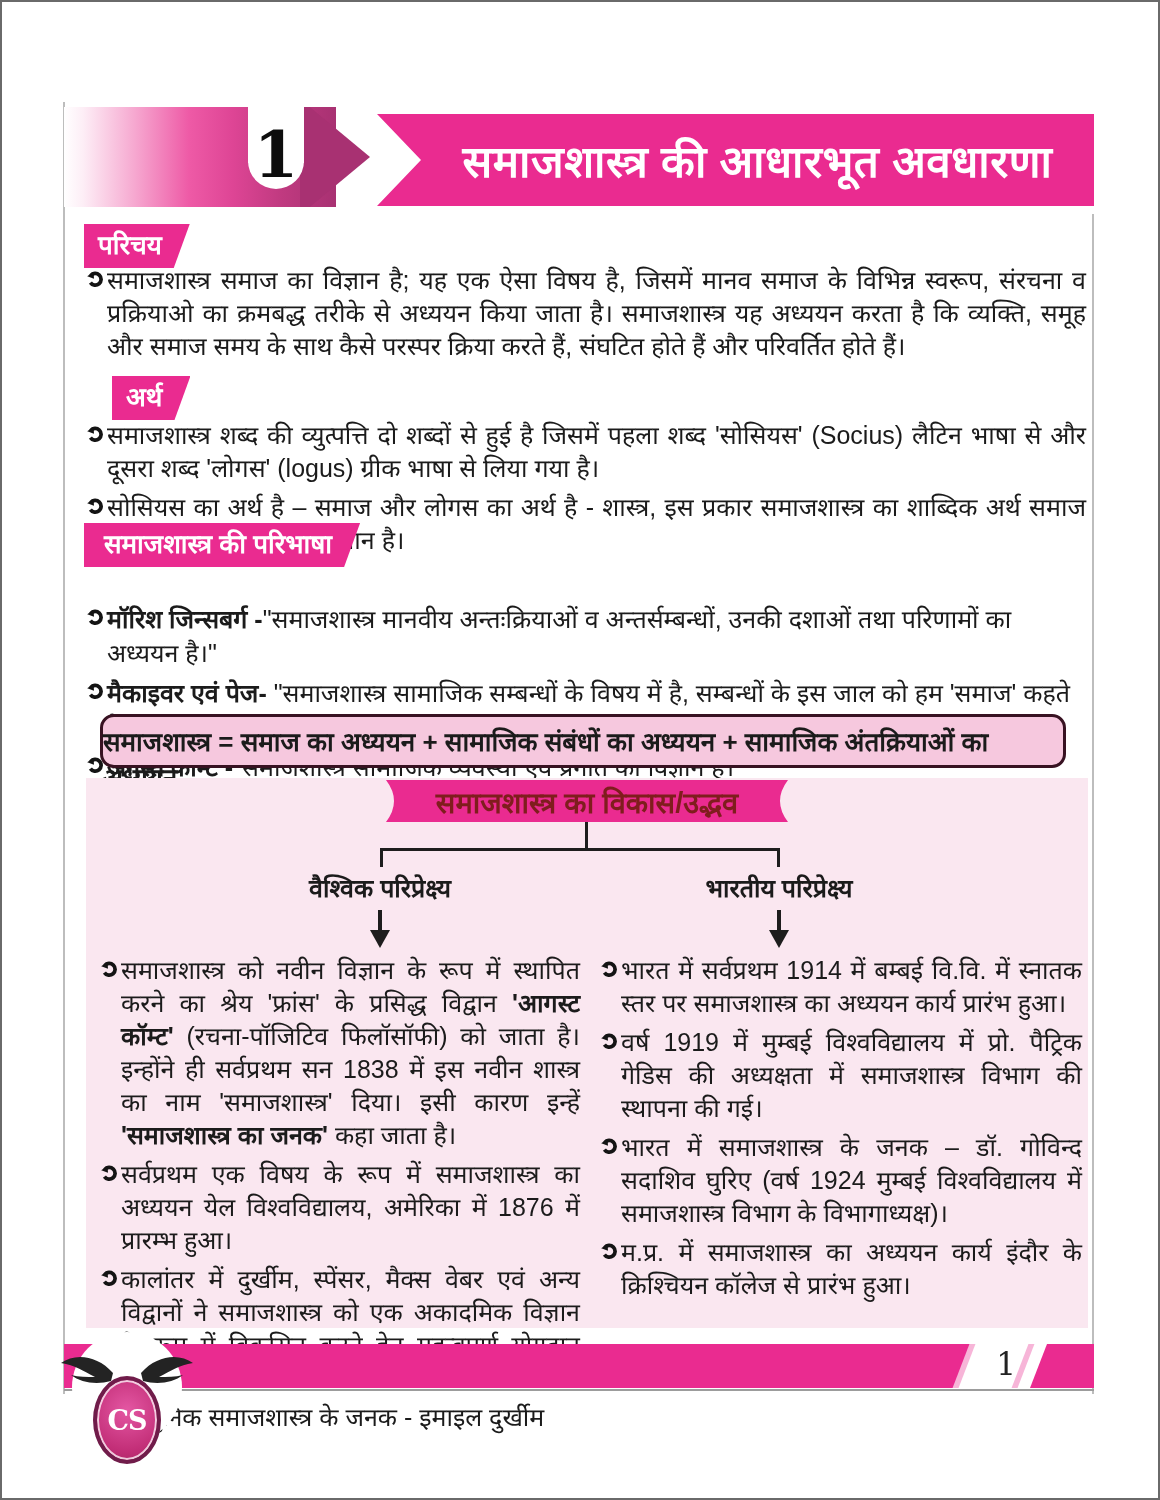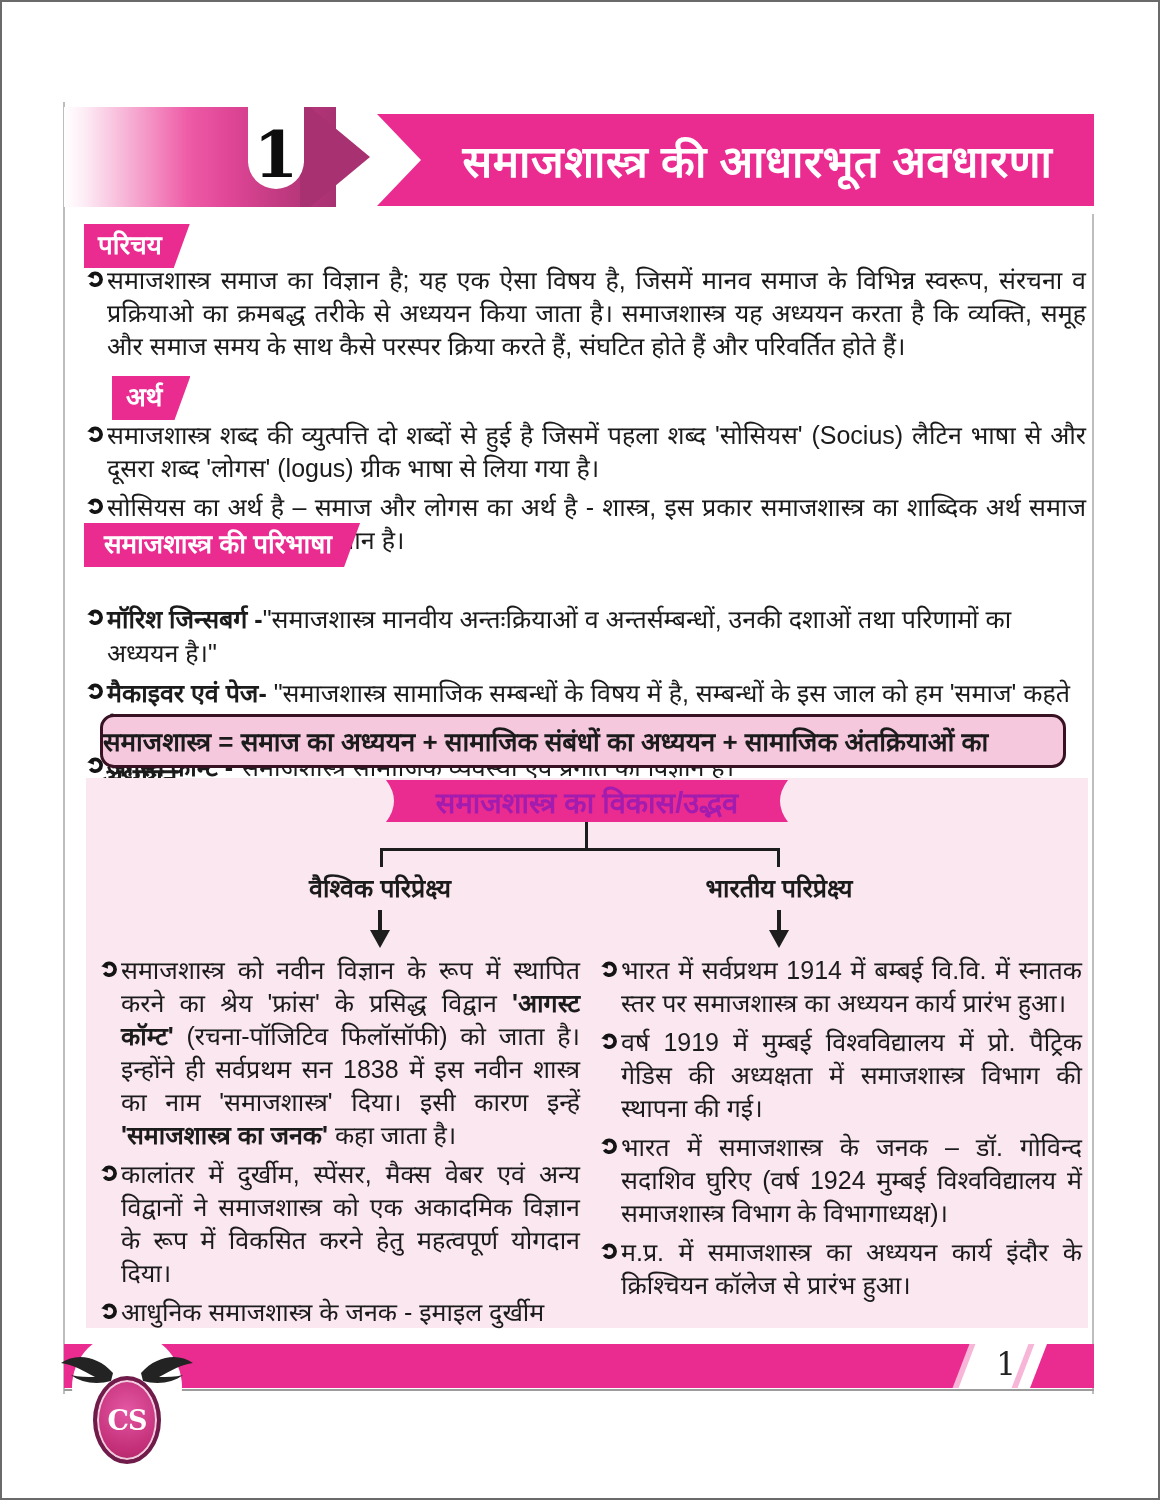--- a/index.html
+++ b/index.html
@@ -52,21 +52,21 @@
   
   .formula-box{left:98px;top:712px;width:966px;height:54px;background:var(--box_bg);
     border:3px solid var(--box_border);border-radius:14px;display:flex;align-items:center;justify-content:center;}
   .formula-box span{font-size:26px;font-weight:700;margin-top:36px;}
 
   
   .panel{left:84px;top:776px;width:1002px;height:550px;background:var(--panel_bg);}
   .ribbon{position:absolute;left:calc(50% - 215px);top:2px;width:430px;height:42px;}
   .ribbon svg{position:absolute;inset:0;width:100%;height:100%;}
   .ribbon .rt{position:absolute;inset:0;display:flex;align-items:center;justify-content:center;
-    color:#a21caf;font-weight:700;font-size:29px;white-space:nowrap;}
+    color:#7f1d1d;font-weight:700;font-size:29px;white-space:nowrap;}
   .tl{position:absolute;background:#1d1d1d;}
   .tree-v{left:calc(50% - 2px);top:44px;width:3px;height:26px;}
   .tree-h{left:294px;top:70px;width:400px;height:3px;}
   .tree-s1{left:294px;top:70px;width:3px;height:19px;}
   .tree-s2{left:691px;top:70px;width:3px;height:19px;}
   .branch-label{position:absolute;top:92px;transform:translateX(-50%);font-weight:700;font-size:25px;white-space:nowrap;}
   .arrow-down{position:absolute;top:132px;transform:translateX(-50%);width:26px;height:40px;color:#1d1d1d;}
   .col{position:absolute;top:176px;}
   .col-left{left:14px;width:480px;}
   .col-right{left:514px;width:482px;}
@@ -201,20 +201,26 @@
         <li>
           <svg class="bi" viewBox="0 0 24 24">
               <use href="#bi-rotate"></use>
             </svg>
           <span class="bt"><span>समाजशास्त्र को नवीन विज्ञान के रूप में स्थापित करने का श्रेय 'फ्रांस' के प्रसिद्ध विद्वान </span><span class="b">'आगस्ट कॉम्ट'</span><span> (रचना-पॉजिटिव फिलॉसॉफी) को जाता है। इन्होंने ही सर्वप्रथम सन 1838 में इस नवीन शास्त्र का नाम 'समाजशास्त्र' दिया। इसी कारण इन्हें </span><span class="b">'समाजशास्त्र का जनक'</span><span> कहा जाता है।</span></span>
         </li>
         <li>
           <svg class="bi" viewBox="0 0 24 24">
               <use href="#bi-rotate"></use>
             </svg>
+          <span class="bt">सर्वप्रथम एक विषय के रूप में समाजशास्त्र का अध्ययन येल विश्वविद्यालय, अमेरिका में 1876 में प्रारम्भ हुआ।</span>
+        </li>
+        <li>
+          <svg class="bi" viewBox="0 0 24 24">
+              <use href="#bi-rotate"></use>
+            </svg>
           <span class="bt">कालांतर में दुर्खीम, स्पेंसर, मैक्स वेबर एवं अन्य विद्वानों ने समाजशास्त्र को एक अकादमिक विज्ञान के रूप में विकसित करने हेतु महत्वपूर्ण योगदान दिया।</span>
         </li>
         <li>
           <svg class="bi" viewBox="0 0 24 24">
               <use href="#bi-rotate"></use>
             </svg>
           <span class="bt">आधुनिक समाजशास्त्र के जनक - इमाइल दुर्खीम</span>
         </li>
       </ul>
     </div>

